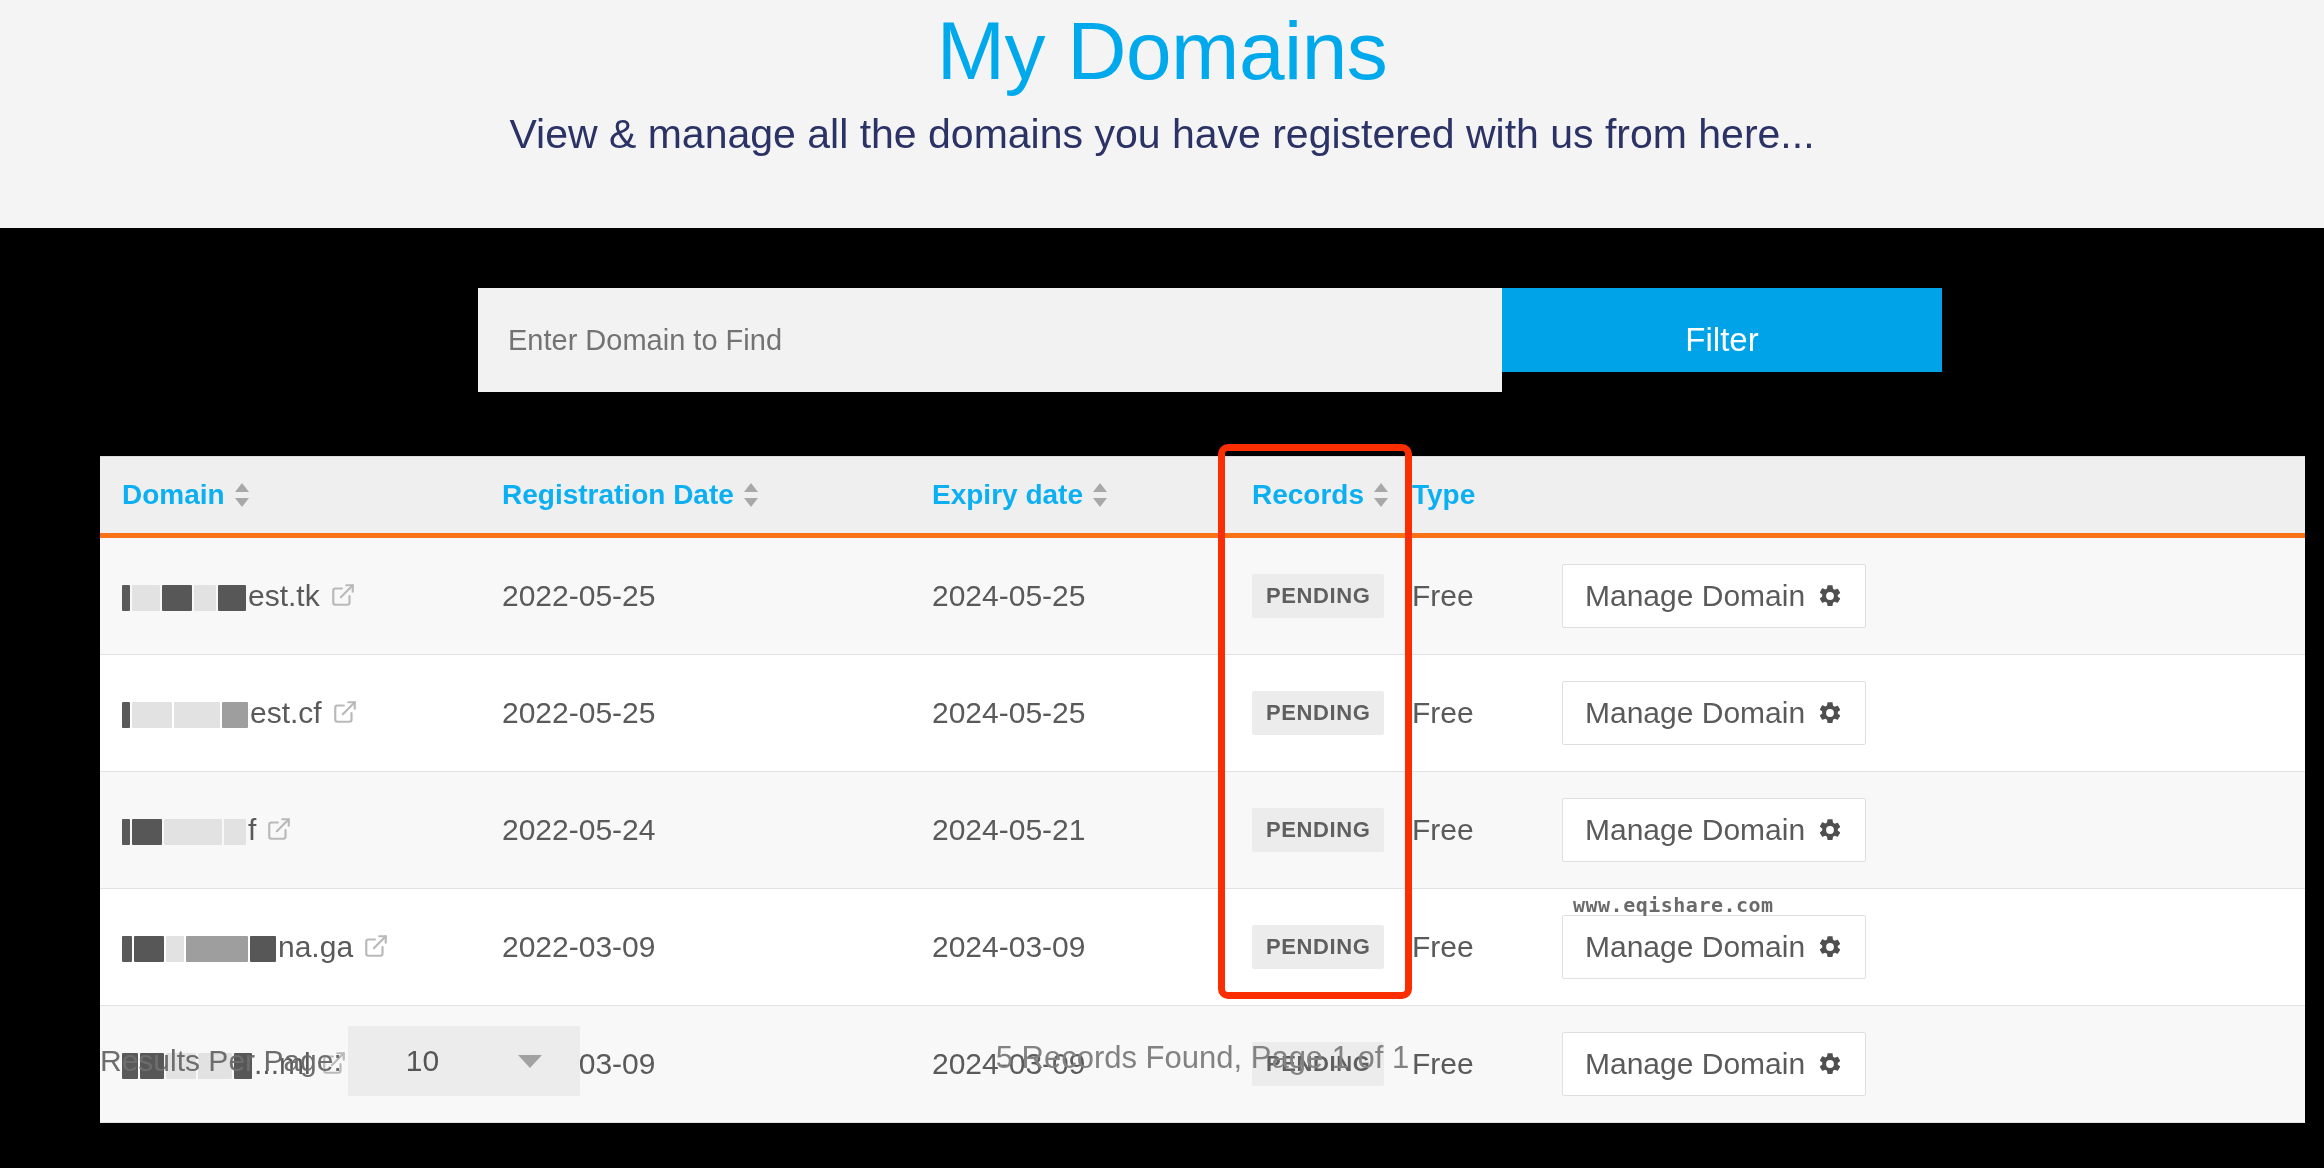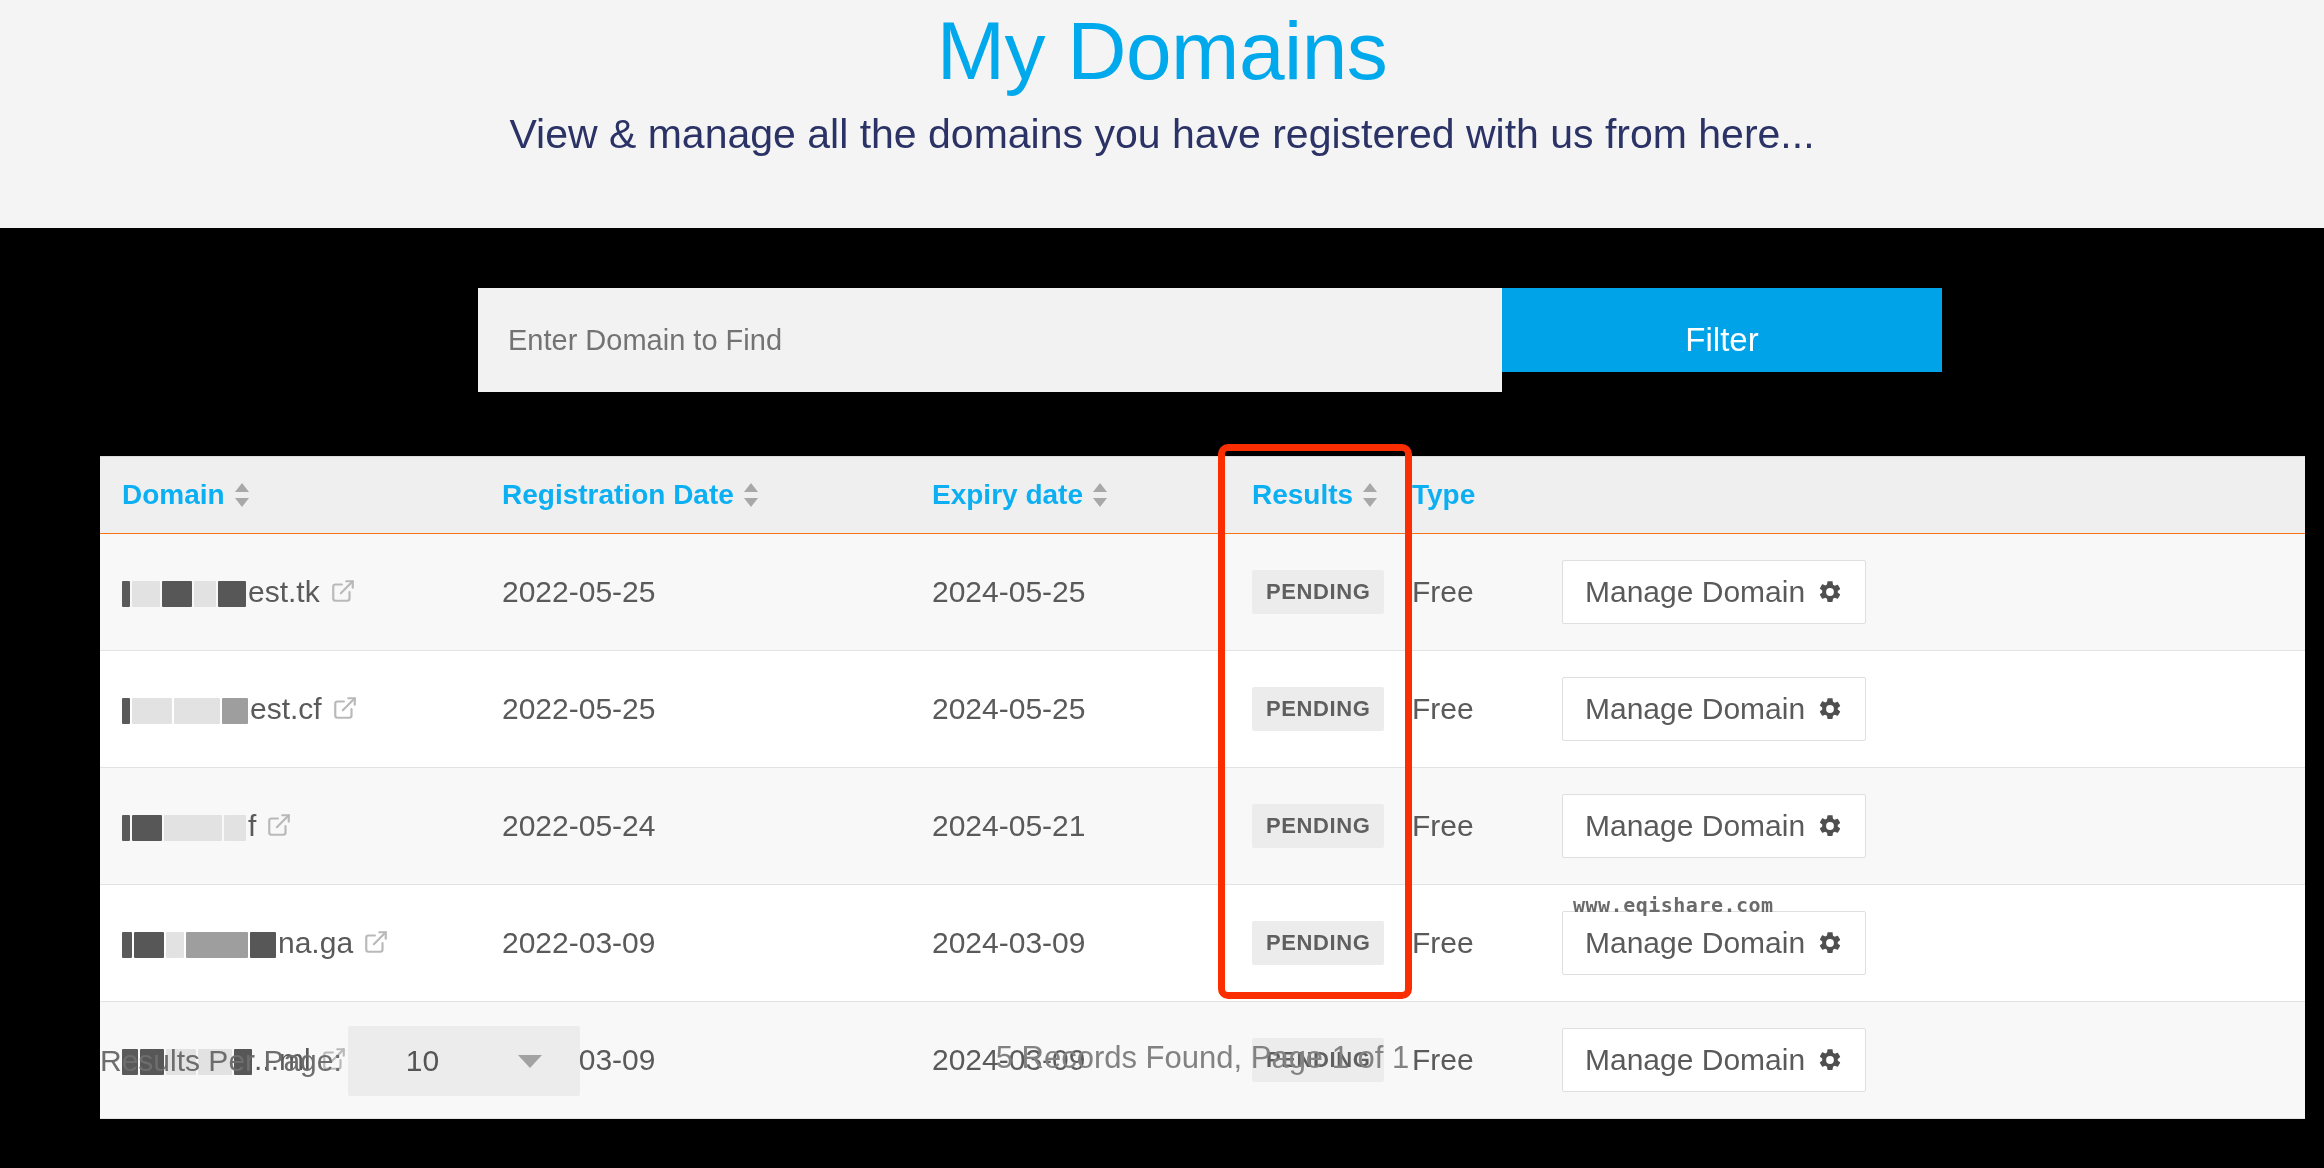--- a/index.html
+++ b/index.html
@@ -81,21 +81,21 @@
   table.domains {
     width: 100%;
     border-collapse: collapse;
     font-size: 29px;
     color: #4f4f4f;
     table-layout: fixed;
   }
   table.domains thead th {
     background: #efefef;
     border-top: 1px solid #dcdcdc;
-    border-bottom: 1px solid #f97316;
+    border-bottom: 5px solid #f97316;
     text-align: left;
     padding: 22px 0 22px 22px;
     font-size: 28px;
     font-weight: bold;
     color: #0cb0f2;
     white-space: nowrap;
     height: 74px;
   }
   table.domains tbody td {
     border-bottom: 1px solid #e2e2e2;
@@ -274,21 +274,21 @@
           <th>
             <span>Domain</span><span class="sort-icon"></span>
           </th>
           <th>
             <span>Registration Date</span><span class="sort-icon"></span>
           </th>
           <th>
             <span>Expiry date</span><span class="sort-icon"></span>
           </th>
           <th>
-            <span>Results</span><span class="sort-icon"></span>
+            <span>Records</span><span class="sort-icon"></span>
           </th>
           <th>
             <span>Type</span>
           </th>
           <th></th>
         </tr>
       </thead>
       <tbody id="domains-tbody">
           <tr>
             <td class="domain-cell"><a class="domain-link" href="#"><span class="redact" style="width:8px;background:#5a5a5a;"></span><span class="redact" style="width:28px;background:#e2e2e2;"></span><span class="redact" style="width:30px;background:#575757;"></span><span class="redact" style="width:22px;background:#e2e2e2;"></span><span class="redact" style="width:28px;background:#575757;"></span><span>est.tk</span><span class="ext-icon"><svg width="26" height="26" viewBox="0 0 24 24" fill="none" stroke="#b9b9b9" stroke-width="2" stroke-linecap="round" stroke-linejoin="round">

